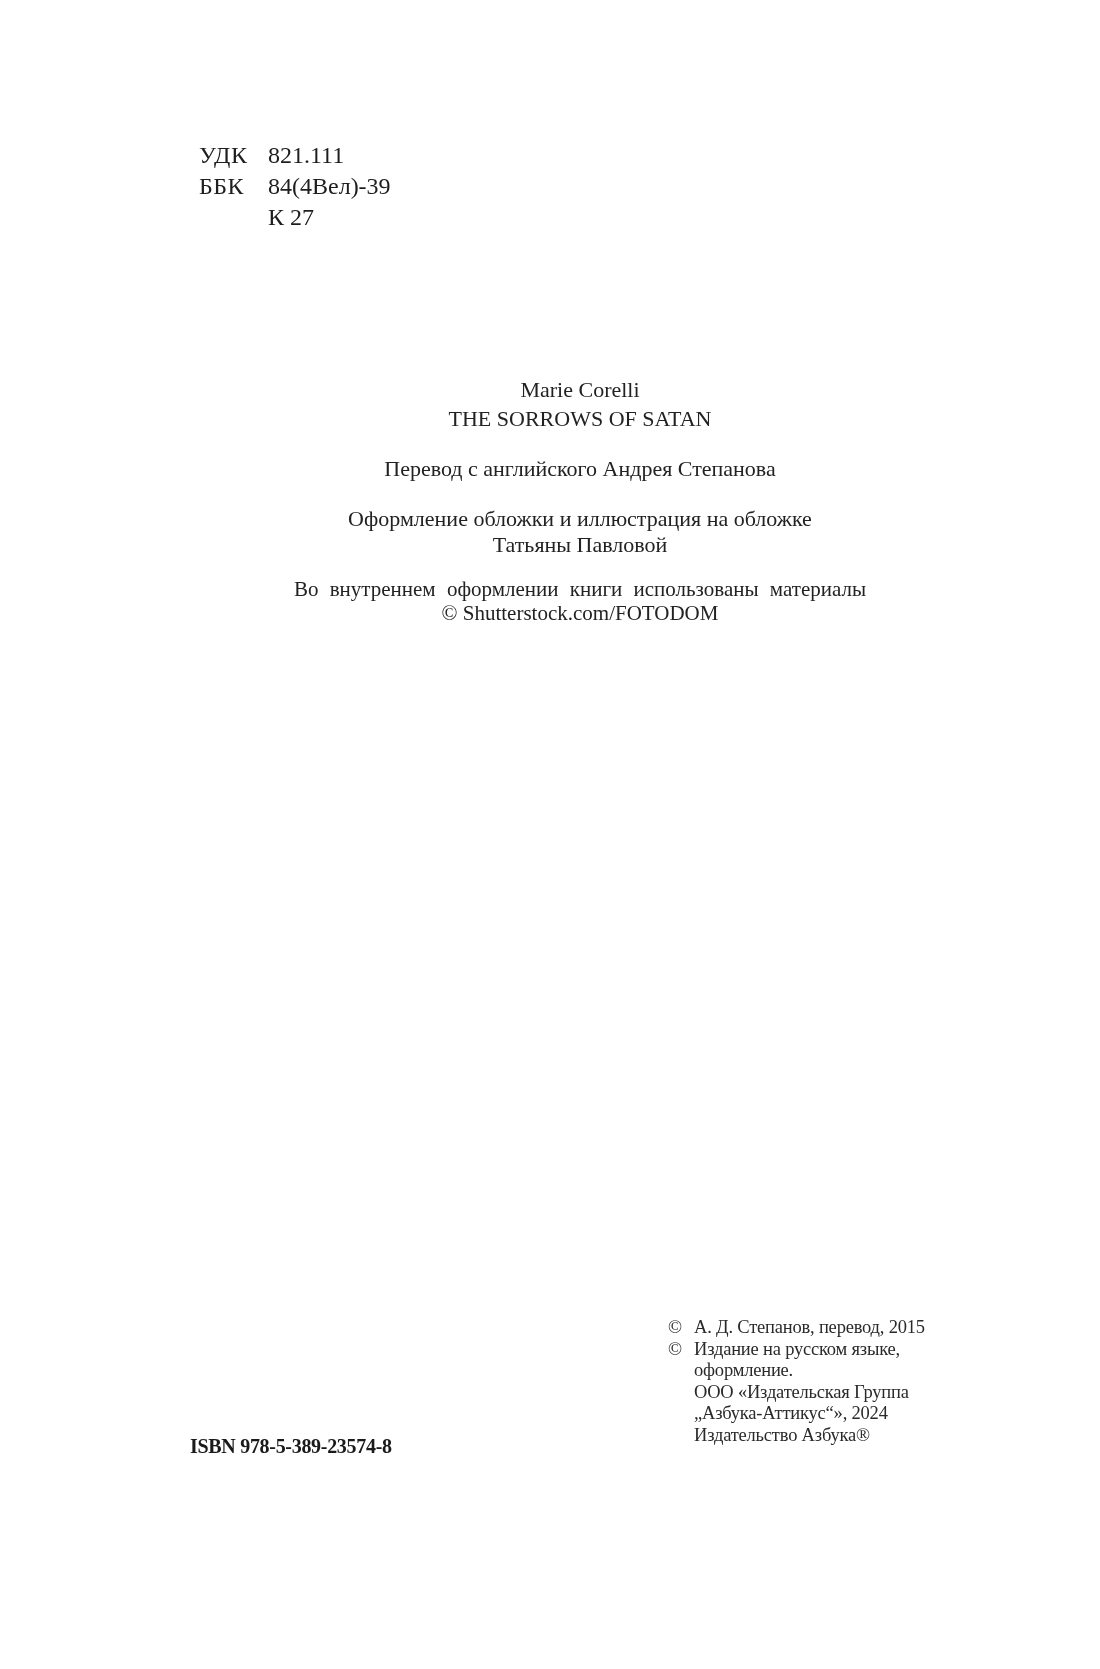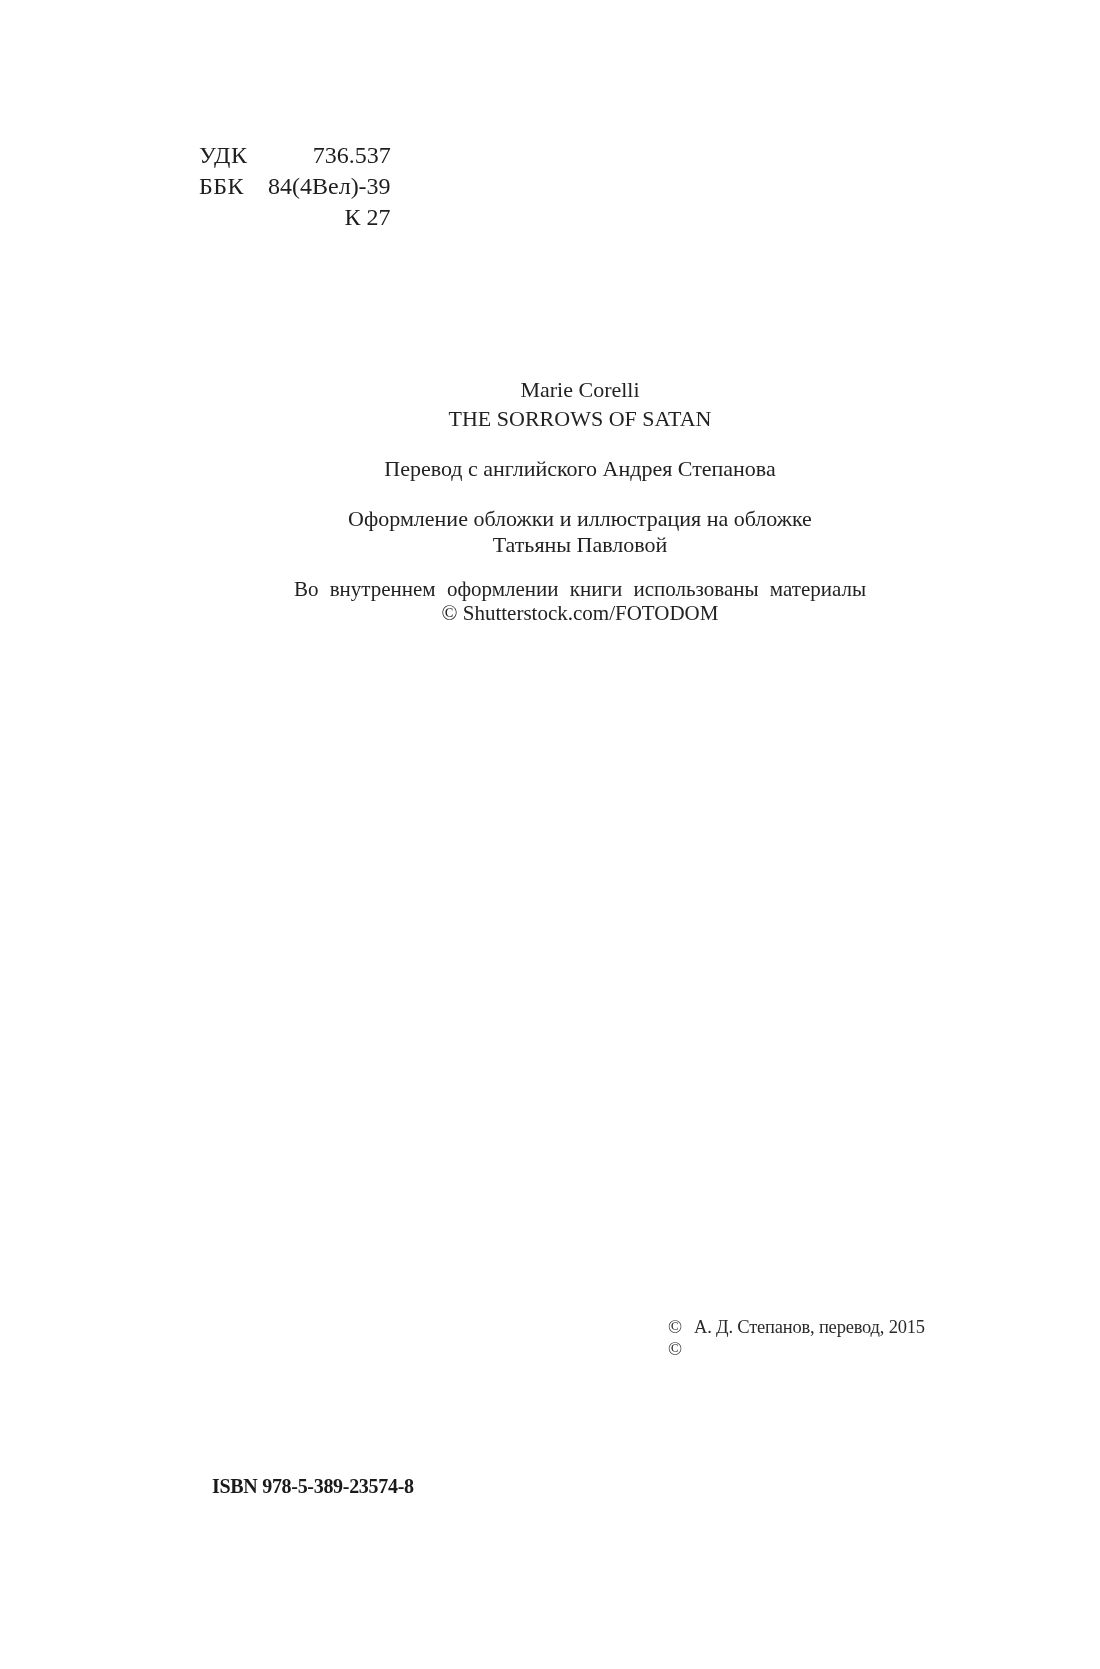--- a/index.html
+++ b/index.html
@@ -27,21 +27,20 @@
     .classif {
       position: absolute;
       left: 199px;
       top: 140px;
       font-size: 24px;
       line-height: 31px;
     }
     .classif-row {
       display: flex;
       white-space: nowrap;
-      justify-content: space-between;
     }
     .classif-label {
       width: 69px;
       letter-spacing: 0.5px;
     }
     .classif-value {}
     .classif-row.indent .classif-label { width: 69px; }
 
     
     .credits {
@@ -55,28 +54,27 @@
     .credits .line { display: block; white-space: nowrap; }
     .author-block { top: 375px; line-height: 29px; }
     .translator-block { top: 455px; line-height: 27px; }
     .design-block { top: 506px; line-height: 26px; }
     .materials-block { top: 577px; line-height: 24px; font-size: 21px; }
     .materials-block .wide { word-spacing: 6px; }
 
     
     .isbn {
       position: absolute;
-      left: 212px;
+      left: 190px;
       top: 1435px;
       font-size: 20px;
       font-weight: bold;
       letter-spacing: -0.3px;
       color: #1a1a1a;
       white-space: nowrap;
-      margin-top: 40px;
     }
 
     
     .copyright {
       position: absolute;
       left: 668px;
       top: 1317px;
       font-size: 18.5px;
       line-height: 21.5px;
       color: #2a2a2a;
@@ -93,21 +91,21 @@
     .c-text {}
   </style>
 </head>
 <body>
 
 <div class="page">
 
   <div class="classif">
     <div class="classif-row">
       <span class="classif-label">УДК</span>
-      <span class="classif-value">736.537</span>
+      <span class="classif-value">821.111</span>
     </div>
     <div class="classif-row">
       <span class="classif-label">ББК</span>
       <span class="classif-value">84(4Вел)-39</span>
     </div>
     <div class="classif-row indent">
       <span class="classif-label"></span>
       <span class="classif-value">К 27</span>
     </div>
   </div>
@@ -133,16 +131,23 @@
 
   <div class="isbn">ISBN 978-5-389-23574-8</div>
 
   <div class="copyright">
     <div class="c-row">
       <span class="c-sym">©</span>
       <span class="c-text">А. Д. Степанов, перевод, 2015</span>
     </div>
     <div class="c-row">
       <span class="c-sym">©</span>
+      <span class="c-text">
+        <span style="display:block">Издание на русском языке,</span>
+        <span style="display:block">оформление.</span>
+        <span style="display:block">ООО «Издательская Группа</span>
+        <span style="display:block">„Азбука-Аттикус“», 2024</span>
+        <span style="display:block">Издательство Азбука®</span>
+      </span>
     </div>
   </div>
 
 </div>
 
 </body></html>

